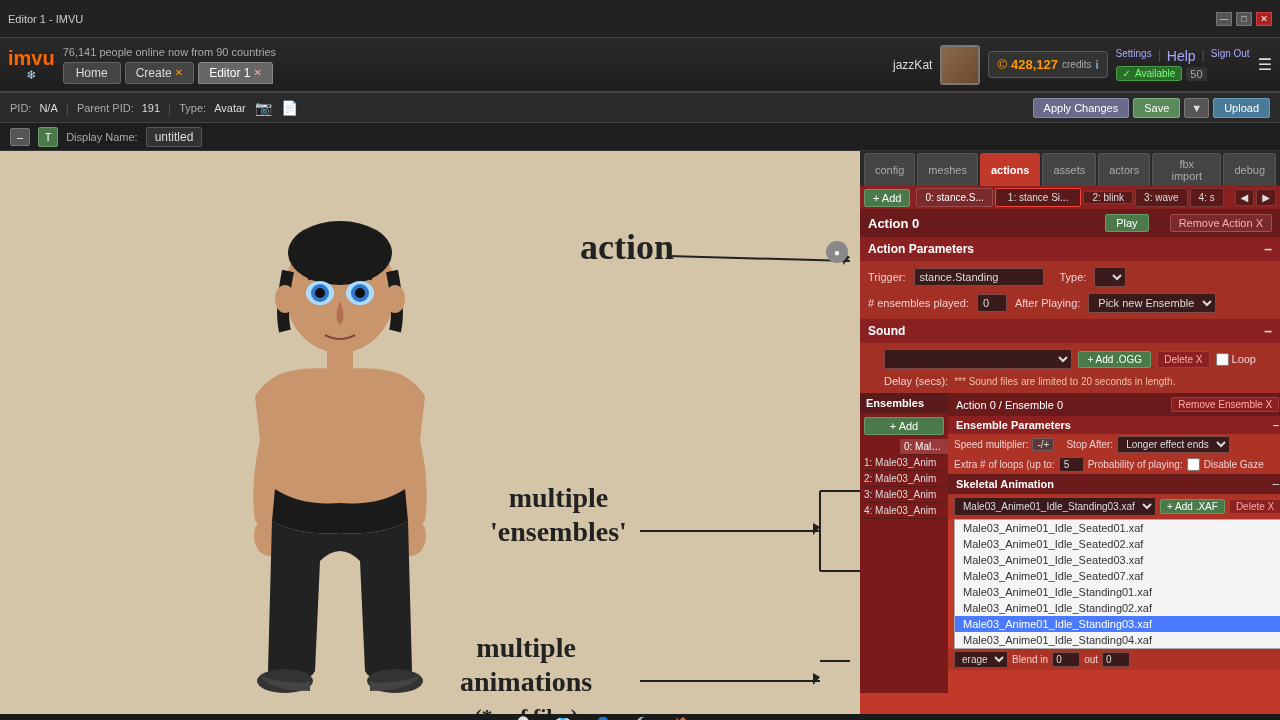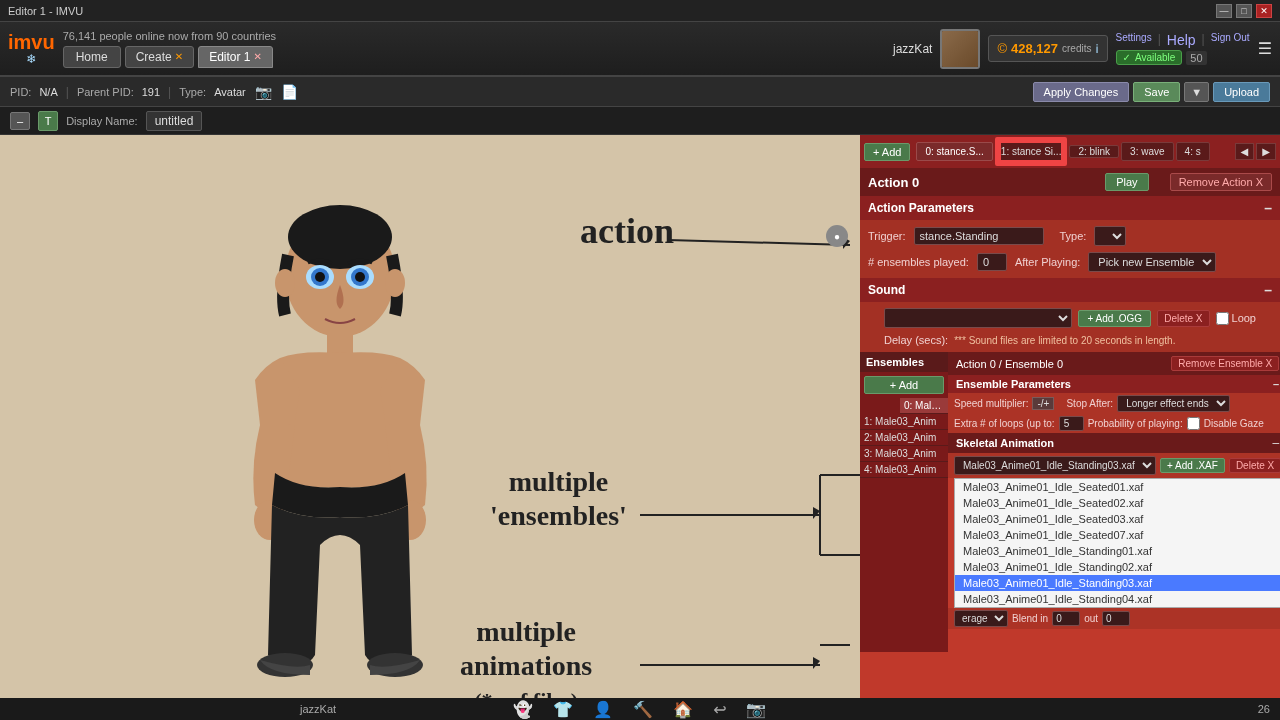--- a/index.html
+++ b/index.html
@@ -1,21 +1,21 @@
 <!DOCTYPE html>
 <html><head>
   <meta charset="utf-8">
   <style>
     * { margin: 0; padding: 0; box-sizing: border-box; }
     body { width: 1280px; height: 720px; overflow: hidden; font-family: Arial, sans-serif; font-size: 12px; background: #1a1a1a; color: #ccc; }
   </style>
 </head>
 <body>
 
-<div style="background:#222; height:22px; display:flex; align-items:center; padding:0 8px; gap:8px; border-bottom:1px solid #444;">
+<div style="background:#222; height:38px; display:flex; align-items:center; padding:0 8px; gap:8px; border-bottom:1px solid #444;">
   <span style="color:#ccc; font-size:11px;">Editor 1 - IMVU</span>
   <div style="margin-left:auto; display:flex; gap:4px;">
     <button style="background:#555; border:1px solid #777; color:#ddd; width:16px; height:14px; font-size:9px; cursor:pointer; display:flex; align-items:center; justify-content:center;">—</button>
     <button style="background:#555; border:1px solid #777; color:#ddd; width:16px; height:14px; font-size:9px; cursor:pointer;">□</button>
     <button style="background:#aa2222; border:1px solid #cc4444; color:white; width:16px; height:14px; font-size:9px; cursor:pointer;">✕</button>
   </div>
 </div>
 
 <div style="background:linear-gradient(to bottom,#2a2a2a,#1e1e1e); height:55px; display:flex; align-items:center; padding:0 8px; gap:8px; border-bottom:2px solid #444;">
 
@@ -179,25 +179,34 @@
       multiple<br>animations<br><span style="font-size:22px;">(*.xaf files)</span>
     </div>
 
     <div style="position:absolute; top:90px; right:12px; width:22px; height:22px; background:#888; border-radius:50%; display:flex; align-items:center; justify-content:center; cursor:pointer;">
       <span style="color:white; font-size:10px;">●</span>
     </div>
   </div>
 
   <div style="flex:1; background:#c0392b; display:flex; flex-direction:column; min-width:420px;">
 
+    <div style="background:#2a2a2a; display:flex; gap:2px; padding:2px 4px 0; flex-shrink:0;">
+      <button style="padding:4px 10px; font-size:11px; cursor:pointer; border-radius:3px 3px 0 0; background:#444; color:#aaa; border:1px solid #555; border-bottom:none;">config</button>
+      <button style="padding:4px 10px; font-size:11px; cursor:pointer; border-radius:3px 3px 0 0; background:#444; color:#aaa; border:1px solid #555; border-bottom:none;">meshes</button>
+      <button style="padding:4px 10px; font-size:11px; cursor:pointer; border-radius:3px 3px 0 0; background:#c0392b; color:white; border:1px solid #c0392b; border-bottom:none; font-weight:bold;">actions</button>
+      <button style="padding:4px 10px; font-size:11px; cursor:pointer; border-radius:3px 3px 0 0; background:#444; color:#aaa; border:1px solid #555; border-bottom:none;">assets</button>
+      <button style="padding:4px 10px; font-size:11px; cursor:pointer; border-radius:3px 3px 0 0; background:#444; color:#aaa; border:1px solid #555; border-bottom:none;">actors</button>
+      <button style="padding:4px 10px; font-size:11px; cursor:pointer; border-radius:3px 3px 0 0; background:#444; color:#aaa; border:1px solid #555; border-bottom:none;">fbx import</button>
+      <button style="padding:4px 10px; font-size:11px; cursor:pointer; border-radius:3px 3px 0 0; background:#444; color:#aaa; border:1px solid #555; border-bottom:none;">debug</button>
+    </div>
 
     <div style="background:#8b2020; display:flex; align-items:center; padding:2px 4px; gap:2px; flex-shrink:0; overflow:hidden;">
       <button style="background:#4a7a4a; border:1px solid #6a9a6a; color:white; padding:2px 8px; font-size:11px; cursor:pointer; border-radius:2px; margin-right:4px; white-space:nowrap;">+ Add</button>
       <button style="padding:3px 8px; font-size:10px; background:#7a2a2a; color:white; border:1px solid #9a4a4a; cursor:pointer; border-radius:2px; white-space:nowrap;">0: stance.S...</button>
-      <button style="padding:3px 0; font-size:10px; background:#5a1a1a; color:#ddd; border:6px solid #ef4444; cursor:pointer; border-radius:2px; white-space:nowrap;">1: stance Si...</button>
+      <button style="padding:3px 12px; font-size:10px; background:#5a1a1a; color:#ddd; border:1px solid #ef4444; cursor:pointer; border-radius:2px; white-space:nowrap;">1: stance Si...</button>
       <button style="padding:0 8px; font-size:10px; background:#5a1a1a; color:#ddd; border:1px solid #7a3a3a; cursor:pointer; border-radius:2px; white-space:nowrap;">2: blink</button>
       <button style="padding:3px 8px; font-size:10px; background:#5a1a1a; color:#ddd; border:1px solid #7a3a3a; cursor:pointer; border-radius:2px; white-space:nowrap;">3: wave</button>
       <button style="padding:3px 8px; font-size:10px; background:#5a1a1a; color:#ddd; border:1px solid #7a3a3a; cursor:pointer; border-radius:2px; white-space:nowrap;">4: s</button>
       <button style="margin-left:auto; background:#5a1a1a; border:1px solid #7a3a3a; color:#ddd; padding:2px 5px; cursor:pointer; font-size:10px;">◀</button>
       <button style="background:#5a1a1a; border:1px solid #7a3a3a; color:#ddd; padding:2px 5px; cursor:pointer; font-size:10px;">▶</button>
     </div>
 
     <div style="flex:1; overflow-y:auto; background:#c0392b;">
 
       <div style="background:#6a1a1a; padding:5px 8px; display:flex; justify-content:space-between; align-items:center;">

